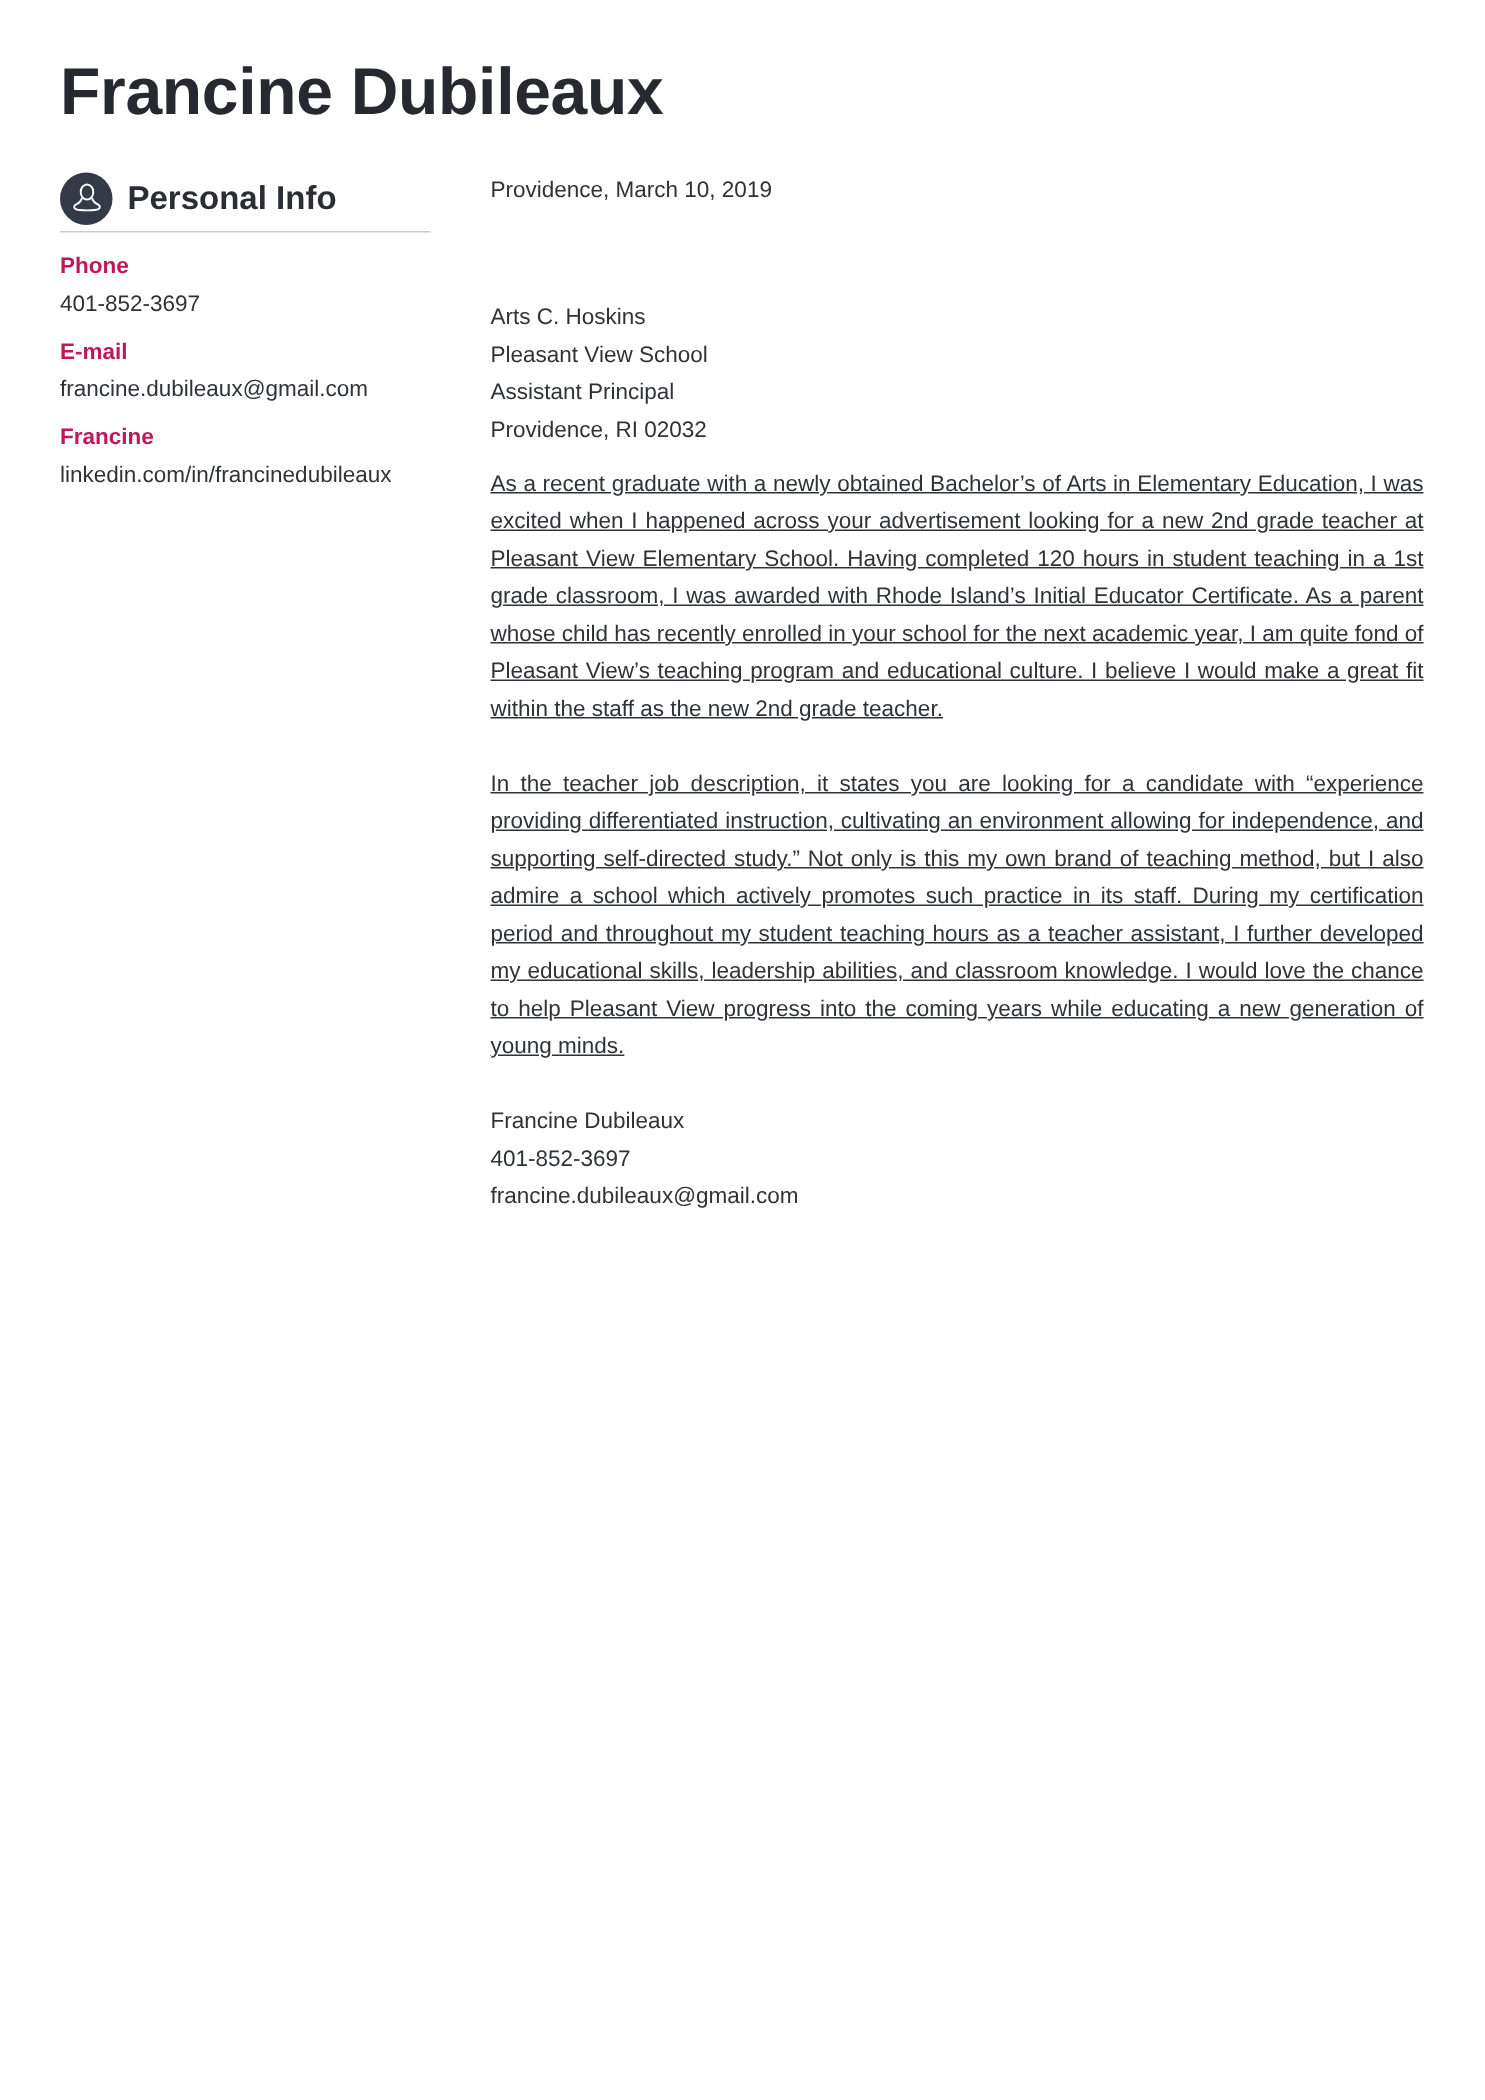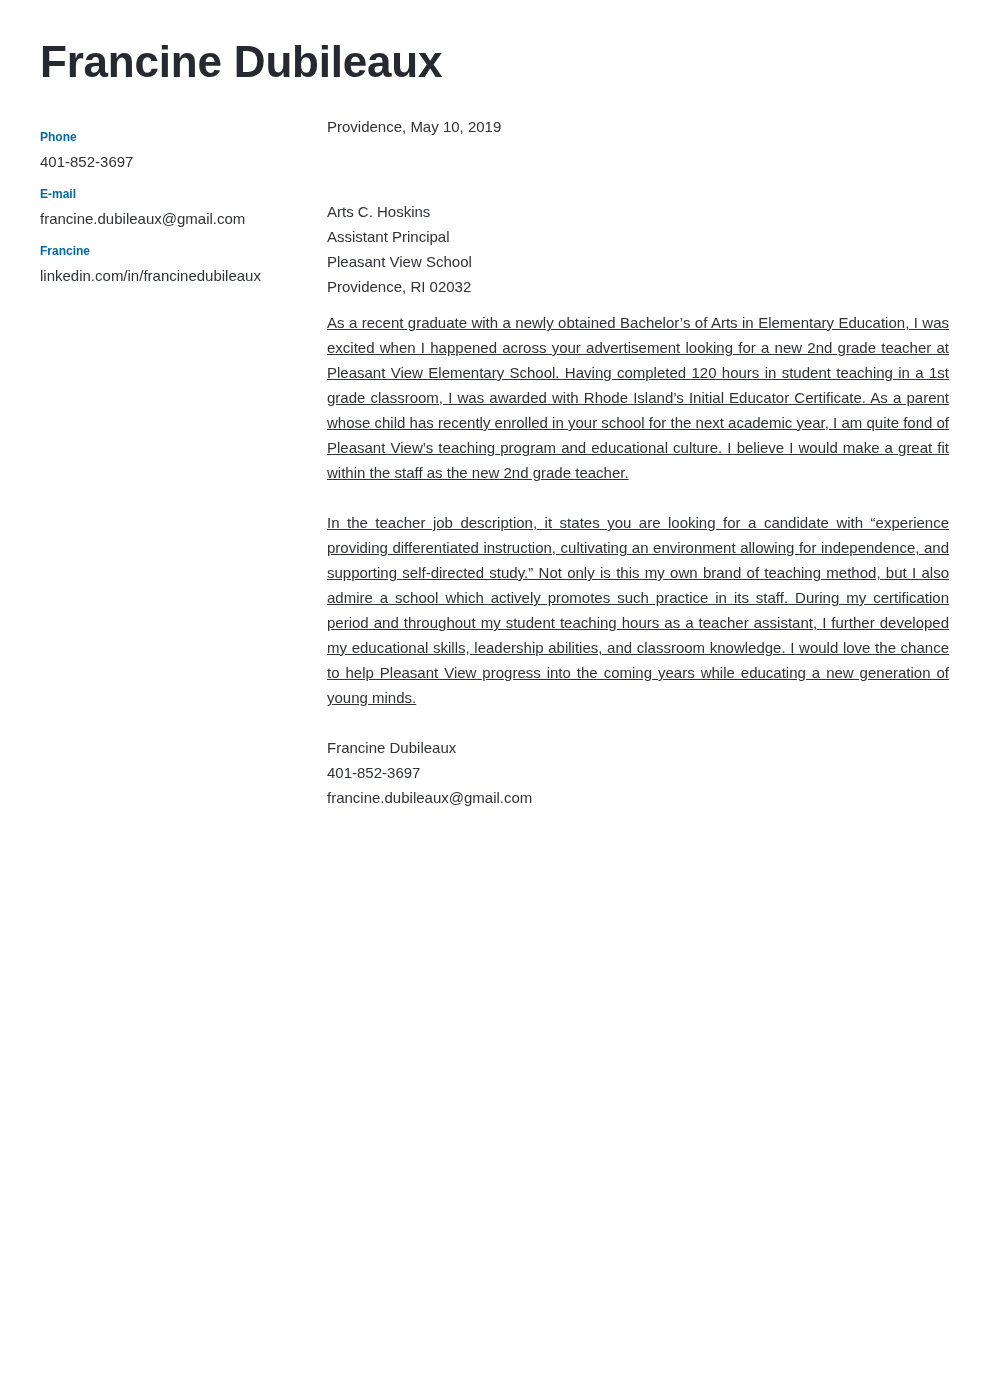--- a/index.html
+++ b/index.html
@@ -49,23 +49,23 @@
       justify-content: center;
       margin-right: 10px;
       flex-shrink: 0;
     }
     .section-title {
       font-size: 22px;
       font-weight: bold;
       color: #2a2d33;
     }
     .info-label {
-      font-size: 12px;
+      font-size: 15px;
       font-weight: bold;
-      color: #0369a1;
+      color: #be185d;
       margin-top: 14px;
       line-height: 18px;
     }
     .info-label.first { margin-top: 14px; }
     .info-value {
       font-size: 15px;
       color: #2f3237;
       margin-top: 7px;
       line-height: 18px;
     }
@@ -88,38 +88,47 @@
     }
     .closing { margin-bottom: 50px; }
     .signature .line { display: block; }
   </style>
 </head>
 <body>
 
 <h1 class="name">Francine Dubileaux</h1>
 
 <div class="sidebar">
+  <div class="section-header">
+    <span class="icon-circle">
+      <svg width="22" height="22" viewBox="0 0 22 22" fill="none" stroke="#ffffff" stroke-width="1.3">
+        <ellipse cx="11" cy="7" rx="4.2" ry="5"></ellipse>
+        <path d="M7.6 11 C7.2 13 6 14.2 3.8 15.2 C2.2 16 2 17.4 3.2 18.2 C5.5 19.6 16.5 19.6 18.8 18.2 C20 17.4 19.8 16 18.2 15.2 C16 14.2 14.8 13 14.4 11"></path>
+      </svg>
+    </span>
+    <span class="section-title">Personal Info</span>
+  </div>
 
   <div class="info-label first">Phone</div>
   <div class="info-value">401-852-3697</div>
 
   <div class="info-label">E-mail</div>
   <div class="info-value">francine.dubileaux@gmail.com</div>
 
   <div class="info-label">Francine</div>
   <div class="info-value">linkedin.com/in/francinedubileaux</div>
 </div>
 
 <div class="letter">
-  <div class="date">Providence, May 10, 2019</div>
+  <div class="date">Providence, March 10, 2019</div>
 
   <div class="recipient">
     <span class="line">Arts C. Hoskins</span>
+    <span class="line">Pleasant View School</span>
     <span class="line">Assistant Principal</span>
-    <span class="line">Pleasant View School</span>
     <span class="line">Providence, RI 02032</span>
   </div>
 
   <p class="para">As a recent graduate with a newly obtained Bachelor’s of Arts in Elementary Education, I was excited when I happened across your advertisement looking for a new 2nd grade teacher at Pleasant View Elementary School. Having completed 120 hours in student teaching in a 1st grade classroom, I was awarded with Rhode Island’s Initial Educator Certificate. As a parent whose child has recently enrolled in your school for the next academic year, I am quite fond of Pleasant View’s teaching program and educational culture. I believe I would make a great fit within the staff as the new 2nd grade teacher.</p>
   <p class="para">In the teacher job description, it states you are looking for a candidate with “experience providing differentiated instruction, cultivating an environment allowing for independence, and supporting self-directed study.” Not only is this my own brand of teaching method, but I also admire a school which actively promotes such practice in its staff. During my certification period and throughout my student teaching hours as a teacher assistant, I further developed my educational skills, leadership abilities, and classroom knowledge. I would love the chance to help Pleasant View progress into the coming years while educating a new generation of young minds.</p>
 
 
   <div class="signature">
     <span class="line">Francine Dubileaux</span>
     <span class="line">401-852-3697</span>

